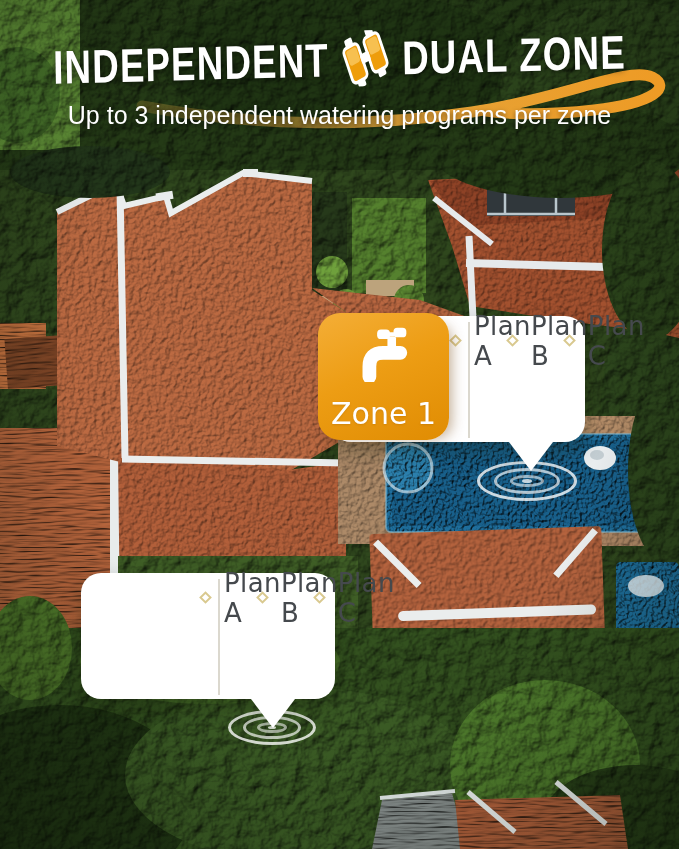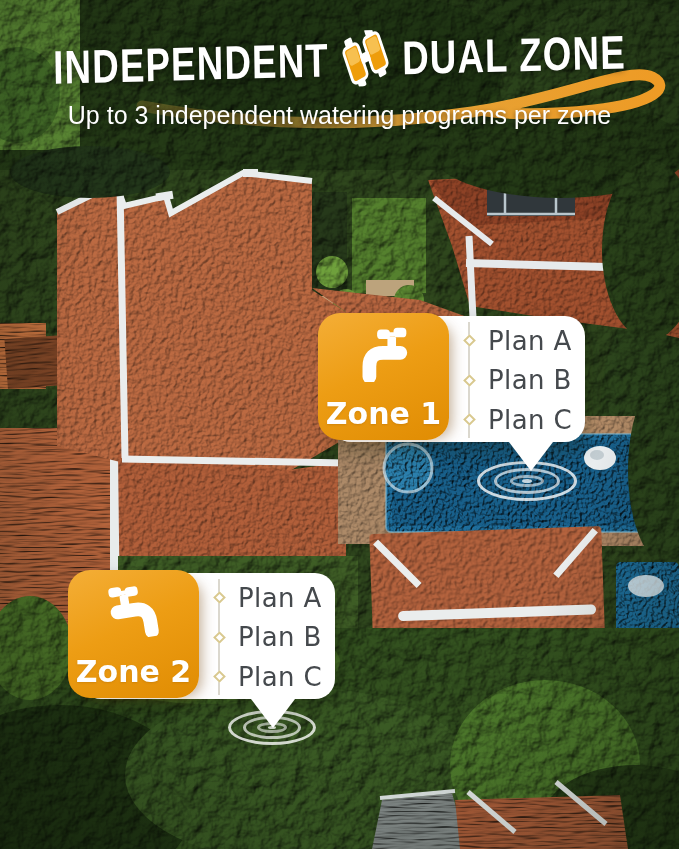--- a/index.html
+++ b/index.html
@@ -33,26 +33,26 @@
   .t1{left:186px;} .t2{left:178px;}
   .zone-card{position:absolute;left:0;top:0;width:131px;height:127px;border-radius:22px;
     background:linear-gradient(155deg,#F4AE37,#ED9D14 45%,#E08C02);
     display:flex;flex-direction:column;align-items:center;justify-content:space-between;
     padding:12px 0 9px;box-sizing:border-box;z-index:3;
     box-shadow:9px 5px 14px -7px rgba(110,60,0,.45);}
   .zone2 .zone-card{height:128px;}
   .faucet{width:60px;height:55px;margin-top:2px;}
   .zone2 .faucet{transform:scaleX(-1) rotate(9deg);}
   .zone-label{font-family:"DejaVu Sans","Liberation Sans",sans-serif;font-size:30px;
-    font-weight:bold;color:#fff;line-height:1;padding-bottom:2px;
+    font-weight:normal;color:#fff;line-height:1;padding-bottom:2px;
     text-shadow:0 1px 2px rgba(160,95,0,.30);}
 
   .plans{position:absolute;left:137px;top:6px;bottom:4px;right:8px;display:flex;
-    flex-direction:column;justify-content:space-between;border-left:2px solid #DBD8CE;
-    padding-left:18px;}
+    flex-direction:row;justify-content:space-between;border-left:2px solid #DBD8CE;
+    padding-left:4px;}
   .plan-row{position:relative;height:37px;display:flex;align-items:center;}
   .diamond{position:absolute;left:-23px;width:9px;height:9px;box-sizing:border-box;
     background:#fff;border:2px solid #D9C98F;transform:rotate(45deg);}
   .plan-label{font-family:"DejaVu Sans","Liberation Sans",sans-serif;font-size:26px;
     color:#45494D;letter-spacing:.4px;}
 
   
   .ripple{position:absolute;z-index:28;}
   .r1{left:477px;top:461px;width:100px;height:40px;}
   .r2{left:228px;top:710px;width:88px;height:35px;}
@@ -298,32 +298,20 @@
           <span class="diamond"></span>
           <span class="plan-label">Plan B</span>
         </div>
         <div class="plan-row">
           <span class="diamond"></span>
           <span class="plan-label">Plan C</span>
         </div>
       </div>
     </div>
     <div class="tail t2"></div>
-    <div class="zone-card">
-      <svg class="faucet" viewBox="0 0 64 64">
-        <g fill="#fff">
-          <rect x="24" y="3" width="15" height="11" rx="4.5"></rect>
-          <rect x="43" y="1" width="15" height="11" rx="4.5"></rect>
-          <rect x="36" y="6" width="9" height="5" rx="2"></rect>
-          <rect x="36" y="11" width="10" height="13" rx="2"></rect>
-        </g>
-        <path d="M15 58 V46 Q15 30 31 30 H51" fill="none" stroke="#fff" stroke-width="16" stroke-linecap="round"></path>
-      </svg>
-      <div class="zone-label">Zone 2</div>
-    </div>
   </div>
   <div class="ripple r2">
     <i class="ring g1"></i>
       <i class="ring g2"></i>
       <i class="ring g3"></i>
   </div>
 
 </div>
 
 </body></html>

